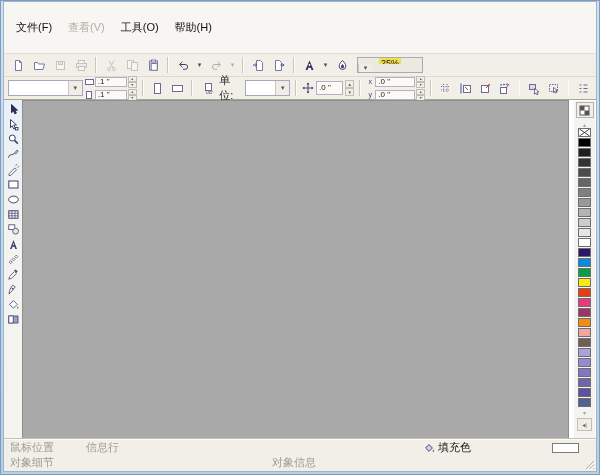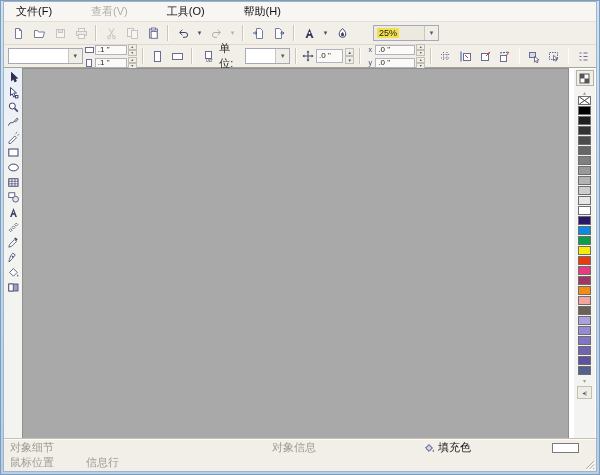--- a/index.html
+++ b/index.html
@@ -1,32 +1,32 @@
 <!DOCTYPE html>
 <html><head>
 <meta charset="utf-8">
 <style>
   html,body{margin:0;padding:0;}
   body{width:600px;height:475px;font-family:"Liberation Sans",sans-serif;font-size:11px;color:#1a1a1a;background:#fff;overflow:hidden;}
   .window{position:absolute;inset:0;background:linear-gradient(#cfe1f3,#b5cfe8);border:1px solid #7f9db9;box-sizing:border-box;display:flex;flex-direction:column;}
   .titlebar{height:18px;display:flex;align-items:center;padding:0 5px;gap:5px;background:linear-gradient(#fdfeff,#cfe2f4);}
   .titlebar .title{font-size:11px;color:#111;}
   .win-body{flex:1;display:flex;flex-direction:column;margin:0 2px 2px 2px;background:#f1efe7;border:1px solid #9db4cc;box-sizing:border-box;}
-  .menubar{height:19px;background:#f7f6f2;border-bottom:1px solid #e2dfd6;display:flex;align-items:center;padding:0 4px;gap:23px;}
+  .menubar{height:19px;background:#f7f6f2;border-bottom:1px solid #e2dfd6;display:flex;align-items:center;padding:16px 4px;}
   .menu-item{padding:2px 8px;color:#111;cursor:default;}
   .menu-item.disabled{color:#b0aea6;}
   .toolbar{height:22px;background:#f1efe7;border-bottom:1px solid #dedbce;display:flex;align-items:center;padding:0 4px;gap:1px;}
   .tb-btn{width:18px;height:18px;display:flex;align-items:center;justify-content:center;border:1px solid transparent;}
   .tb-btn.drop{width:9px;font-size:7px;color:#4c4c74;}
   .tb-btn.disabled{opacity:.38;filter:grayscale(60%);}
   .sep{width:1px;height:16px;background:#cbc8ba;border-right:1px solid #fdfcf8;margin:0 3px;}
   .combo{display:inline-flex;align-items:center;height:16px;background:#fff;border:1px solid #a9a7bb;box-sizing:border-box;}
   .combo .sel{flex:1;padding:0 3px;font-size:9px;white-space:nowrap;overflow:hidden;}
   .combo .arrow{width:13px;align-self:stretch;display:flex;align-items:center;justify-content:center;font-size:7px;color:#55557d;background:#efede4;border-left:1px solid #c9c7b9;}
-  .zoom-combo{width:66px;margin-left:20px;background:#ece9df;}
+  .zoom-combo{width:66px;margin-left:4px;background:#ece9df;flex-direction:column;}
   .zoom-combo .sel b{font-weight:normal;padding:0 2px;}
   .propbar{height:22px;background:#f1efe7;border-bottom:1px solid #a8a595;display:flex;align-items:center;padding:0 4px;gap:2px;}
   .vgroup{display:flex;flex-direction:column;gap:1px;}
   .hrow{display:flex;align-items:center;gap:1px;}
   .field{height:8px;line-height:8px;font-size:8px;background:#fbfaf6;border:1px solid #b3b1c2;padding:0 2px;box-sizing:content-box;}
   .mini-spin{display:flex;flex-direction:column;width:9px;}
   .mini-spin span{height:4px;line-height:4px;font-size:4px;text-align:center;color:#55557d;background:#efede4;border:1px solid #c2c0b2;}
   .tall-spin{display:flex;flex-direction:column;width:11px;height:16px;}
   .tall-spin span{flex:1;display:flex;align-items:center;justify-content:center;font-size:5px;color:#55557d;background:#efede4;border:1px solid #c2c0b2;}
   .pb-lbl{font-size:11px;color:#222;margin:0 2px;}
@@ -429,26 +429,26 @@
               <div class="swatch" style="background: rgb(83, 97, 143);"></div>
             </div>
           <div class="pal-scroll">▾</div>
           <div class="pal-expand">◂|</div>
         </div>
       </div>
     </div>
 
     <div class="statusbar">
       <div class="status-row">
+        <span class="st-gray st-left">鼠标位置</span>
+        <span class="st-gray st-mid2">信息行</span>
+      </div>
+      <div class="status-row">
         <span class="st-gray st-left">对象细节</span>
         <span class="st-gray st-mid1">对象信息</span>
-      </div>
-      <div class="status-row">
-        <span class="st-gray st-left">鼠标位置</span>
-        <span class="st-gray st-mid2">信息行</span>
       </div>
       <div class="status-right">
         <div class="sr-row">
           <span>
               <svg width="12" height="12" viewBox="0 0 12 12">
                 <path d="M2.6 6L6 2.6 9.4 6 6 9.4z" fill="#cdd3ee" stroke="#44447a"></path>
                 <path d="M10.3 7.6c.7 1 .7 2.4 0 2.4s-.7-1.4 0-2.4z" fill="#44447a"></path>
               </svg>
             </span>
           <span class="lbl">填充色</span>

